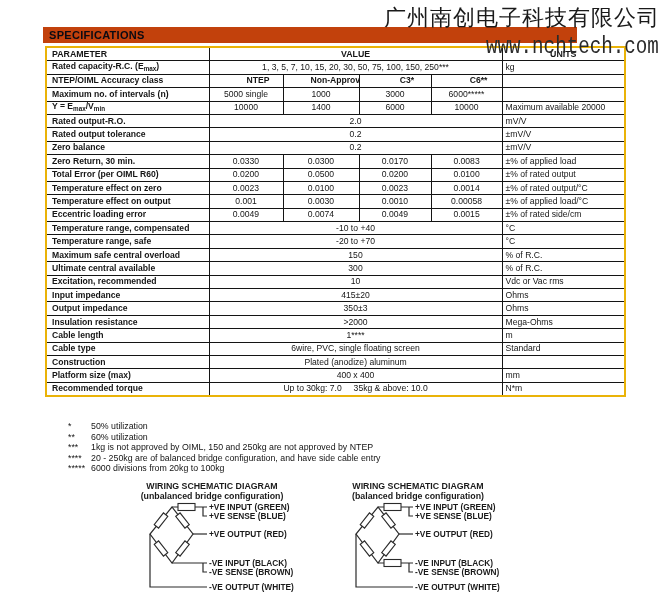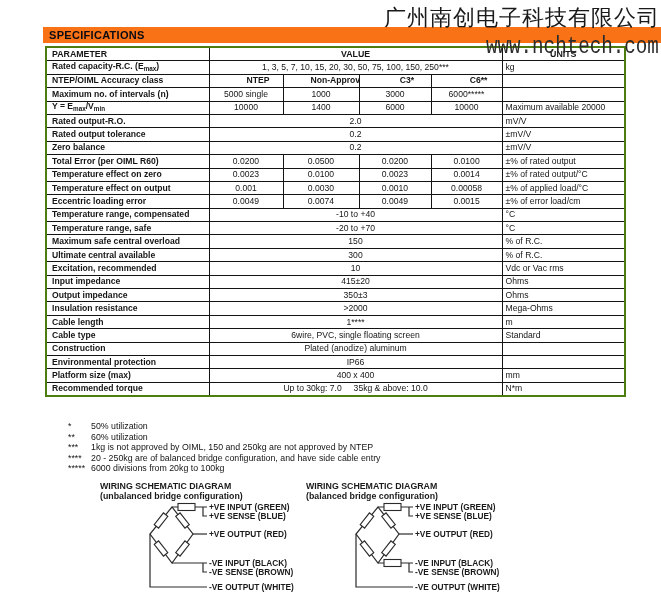--- a/index.html
+++ b/index.html
@@ -7,46 +7,46 @@
         font-family:"Liberation Sans",sans-serif;color:#151515;}
 
   
   .wm-cn{position:absolute;top:3px;right:1px;font-size:22px;letter-spacing:1px;
          color:#1a1a1a;font-family:Liberation Mono, monospace;white-space:nowrap;z-index:30;}
   .wm-site{position:absolute;top:33px;left:486px;font-size:24px;color:#2b2b2b;
            font-family:"Liberation Mono",monospace;transform:scaleX(.8);transform-origin:left top;
            white-space:nowrap;z-index:30;}
 
   
-  .spec-bar{position:absolute;left:43px;top:27px;width:618px;height:16px;background:#f97316;}
+  .spec-bar{position:absolute;left:43px;top:27px;width:534px;height:16px;background:#c2410c;}
   .spec-bar span{display:block;font-size:11px;font-weight:bold;line-height:16px;
                  padding-left:6px;letter-spacing:.3px;color:#0a0a12;}
 
   
   table.spec{position:absolute;left:45px;top:46px;width:579px;border-collapse:collapse;
-             table-layout:fixed;border:2px solid #4d7c0f;}
+             table-layout:fixed;border:2px solid #eab308;}
   table.spec th,table.spec td{border:1px solid #141414;height:12.4px;padding:0 3px;
              font-size:8.6px;line-height:1.05;white-space:pre;overflow:hidden;}
   table.spec th{font-size:8.8px;}
   .p{text-align:left;font-weight:bold;padding-left:5px !important;}
   .v{text-align:center;font-weight:normal;}
   .v.b{font-weight:bold;padding-left:27px;}
   .u{font-weight:normal;}
   th.hv,th.hu{text-align:center;}
   sub{font-size:6.3px;vertical-align:-2px;}
 
   
   .footnotes{position:absolute;left:68px;top:421px;}
   .fn{display:flex;font-size:8.8px;line-height:10.6px;color:#141414;}
   .fn .mk{width:23px;}
 
   
   .diagram{position:absolute;top:482px;width:224px;}
   .dg-left{left:100px;} .dg-right{left:306px;}
-  .dg-title,.dg-sub{text-align:left;font-size:8.8px;font-weight:bold;line-height:9.5px;
+  .dg-title,.dg-sub{text-align:center;font-size:8.8px;font-weight:bold;line-height:9.5px;
                     color:#1a1a1a;white-space:nowrap;}
   .diagram svg{display:block;margin-top:0;}
   .wire{stroke:#2a2a2a;stroke-width:1.2;fill:none;}
   .gauge{fill:#ffffff;stroke:#2a2a2a;stroke-width:1.1;}
   .lbl{font-family:"Liberation Sans",sans-serif;font-size:8.3px;font-weight:bold;fill:#1a1a1a;}
 </style>
 </head>
 <body>
 
 <div id="page">
@@ -113,20 +113,28 @@
           <td class="p">Rated output tolerance</td>
           <td class="v" colspan="4">0.2</td>
           <td class="u">±mV/V</td>
         </tr>
         <tr>
           <td class="p">Zero balance</td>
           <td class="v" colspan="4">0.2</td>
           <td class="u">±mV/V</td>
         </tr>
         <tr>
+          <td class="p">Zero Return, 30 min.</td>
+          <td class="v">0.0330</td>
+          <td class="v">0.0300</td>
+          <td class="v">0.0170</td>
+          <td class="v">0.0083</td>
+          <td class="u">±% of applied load</td>
+        </tr>
+        <tr>
           <td class="p">Total Error (per OIML R60)</td>
           <td class="v">0.0200</td>
           <td class="v">0.0500</td>
           <td class="v">0.0200</td>
           <td class="v">0.0100</td>
           <td class="u">±% of rated output</td>
         </tr>
         <tr>
           <td class="p">Temperature effect on zero</td>
           <td class="v">0.0023</td>
@@ -142,21 +150,21 @@
           <td class="v">0.0010</td>
           <td class="v">0.00058</td>
           <td class="u">±% of applied load/°C</td>
         </tr>
         <tr>
           <td class="p">Eccentric loading error</td>
           <td class="v">0.0049</td>
           <td class="v">0.0074</td>
           <td class="v">0.0049</td>
           <td class="v">0.0015</td>
-          <td class="u">±% of error load/cm</td>
+          <td class="u">±% of rated side/cm</td>
         </tr>
         <tr>
           <td class="p">Temperature range, compensated</td>
           <td class="v" colspan="4">-10 to +40</td>
           <td class="u">°C</td>
         </tr>
         <tr>
           <td class="p">Temperature range, safe</td>
           <td class="v" colspan="4">-20 to +70</td>
           <td class="u">°C</td>
@@ -197,25 +205,20 @@
           <td class="u">m</td>
         </tr>
         <tr>
           <td class="p">Cable type</td>
           <td class="v" colspan="4">6wire, PVC, single floating screen</td>
           <td class="u">Standard</td>
         </tr>
         <tr>
           <td class="p">Construction</td>
           <td class="v" colspan="4">Plated (anodize) aluminum</td>
-          <td class="u"></td>
-        </tr>
-        <tr>
-          <td class="p">Environmental protection</td>
-          <td class="v" colspan="4">IP66</td>
           <td class="u"></td>
         </tr>
         <tr>
           <td class="p">Platform size (max)</td>
           <td class="v" colspan="4">400 x 400</td>
           <td class="u">mm</td>
         </tr>
         <tr>
           <td class="p">Recommended torque</td>
           <td class="v" colspan="4">Up to 30kg: 7.0     35kg &amp; above: 10.0</td>

